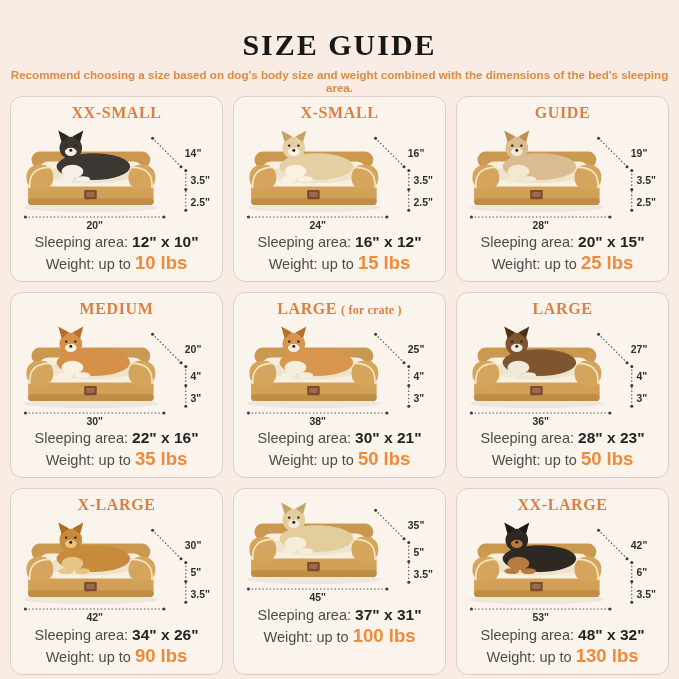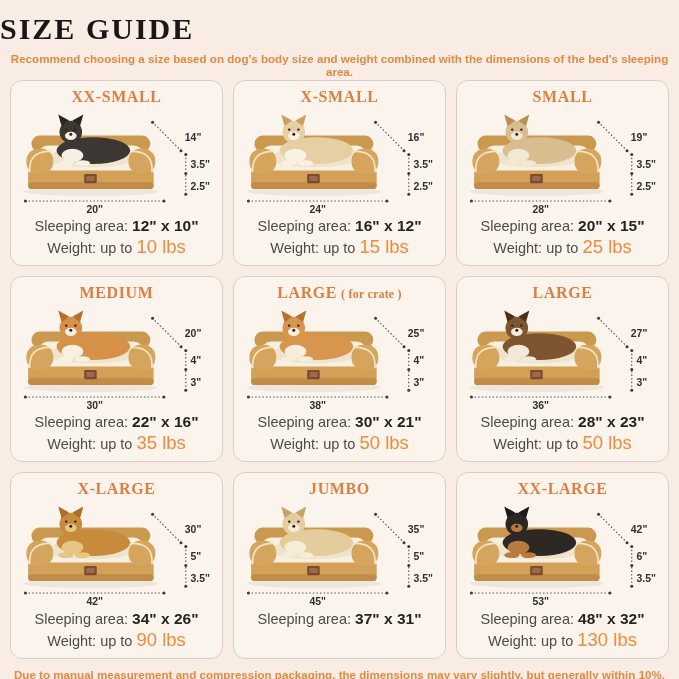--- a/index.html
+++ b/index.html
@@ -3,22 +3,22 @@
 <meta charset="utf-8">
 <style>
   html,body{margin:0;padding:0;}
   body{
     width:679px;height:679px;
     background:#f8ece4;
     font-family:"Liberation Sans",sans-serif;
     overflow:hidden;
   }
   .page-title{
-    margin:12px 0 6px;
-    text-align:left;
+    margin:28px 0 6px;
+    text-align:center;
     font-family:"Liberation Serif",serif;
     font-size:30px;font-weight:700;
     letter-spacing:2px;
     color:#171717;
   }
   .subtitle{
     margin:0 8px 2px;
     text-align:center;
     font-size:11.6px;font-weight:700;
     color:#e08a42;
@@ -45,21 +45,21 @@
   }
   .ctitle .note{font-size:12px;font-weight:600;letter-spacing:.2px;margin-left:4px;text-align:center;}
   .fig{display:block;width:100%;height:auto;margin:1px 0 0;}
   .dl{stroke:#4c4c4c;stroke-width:1.2;stroke-dasharray:.6 3.2;stroke-linecap:round;fill:none;}
   .dd{fill:#3c3c3c;}
   .dt{font:700 11px "Liberation Sans",sans-serif;fill:#2e2e2e;}
   .mid{text-anchor:middle;}
   .area{margin:2px 0 0;font-size:14.5px;color:#4c4c4c;}
   .area b{color:#242424;font-size:15.5px;}
   .wt{margin:1px 0 0;font-size:14.5px;color:#4c4c4c;}
-  .wt .val{color:#ee8a3a;font-size:18.5px;font-weight:400;text-align:right;}
+  .wt .val{color:#ee8a3a;font-size:18.5px;font-weight:700;text-align:right;}
   .footer{
     margin:9px 8px 0;
     text-align:center;
     font-size:11.6px;font-weight:700;
     color:#e08a42;
   }
   
   .pet-cat{--p1:#3c3733;--p2:#f5efe6;--p3:#2a2624;}
   .pet-puppy{--p1:#e6cfa3;--p2:#f9f2e2;--p3:#c9a167;}
   .pet-french-bulldog{--p1:#d9bd90;--p2:#f3e8d2;--p3:#b98f58;}
@@ -152,21 +152,21 @@
       <line class="dl" x1="12" y1="99" x2="158" y2="99"></line>
         <circle class="dd" cx="12" cy="99" r="1.6"></circle>
         <circle class="dd" cx="158" cy="99" r="1.6"></circle>
       <text class="dt mid" x="85" y="112">24"</text>
     </svg>
     <p class="area"><span>Sleeping area:</span> <b>16" x 12"</b></p>
     <p class="wt"><span>Weight: up to</span> <b class="val">15 lbs</b></p>
   </section>
 
   <section class="cell">
-    <h2 class="ctitle"><span>SMALL</span></h2>
+    <h2 class="ctitle"><span>GUIDE</span></h2>
     <svg class="fig pet-french-bulldog" viewBox="0 0 216 114">
       <use href="#bedpet" x="6" y="0" width="150" height="97"></use>
       <line class="dl" x1="146" y1="16" x2="176" y2="46"></line>
         <circle class="dd" cx="146" cy="16" r="1.6"></circle>
         <circle class="dd" cx="176" cy="46" r="1.6"></circle>
       <text class="dt" x="180" y="36">19"</text>
       <line class="dl" x1="181" y1="50" x2="181" y2="70"></line>
         <circle class="dd" cx="181" cy="50" r="1.6"></circle>
         <circle class="dd" cx="181" cy="70" r="1.6"></circle>
       <text class="dt" x="186" y="64">3.5"</text>
@@ -272,40 +272,40 @@
       <line class="dl" x1="12" y1="99" x2="158" y2="99"></line>
         <circle class="dd" cx="12" cy="99" r="1.6"></circle>
         <circle class="dd" cx="158" cy="99" r="1.6"></circle>
       <text class="dt mid" x="85" y="112">42"</text>
     </svg>
     <p class="area"><span>Sleeping area:</span> <b>34" x 26"</b></p>
     <p class="wt"><span>Weight: up to</span> <b class="val">90 lbs</b></p>
   </section>
 
   <section class="cell">
-    <h2 class="ctitle"><span>JUMBO</span></h2>
     <svg class="fig pet-labrador" viewBox="0 0 216 114">
       <use href="#bedpet" x="6" y="0" width="150" height="97"></use>
       <line class="dl" x1="146" y1="16" x2="176" y2="46"></line>
         <circle class="dd" cx="146" cy="16" r="1.6"></circle>
         <circle class="dd" cx="176" cy="46" r="1.6"></circle>
       <text class="dt" x="180" y="36">35"</text>
       <line class="dl" x1="181" y1="50" x2="181" y2="70"></line>
         <circle class="dd" cx="181" cy="50" r="1.6"></circle>
         <circle class="dd" cx="181" cy="70" r="1.6"></circle>
       <text class="dt" x="186" y="64">5"</text>
       <line class="dl" x1="181" y1="72" x2="181" y2="92"></line>
         <circle class="dd" cx="181" cy="92" r="1.6"></circle>
       <text class="dt" x="186" y="87">3.5"</text>
       <line class="dl" x1="12" y1="99" x2="158" y2="99"></line>
         <circle class="dd" cx="12" cy="99" r="1.6"></circle>
         <circle class="dd" cx="158" cy="99" r="1.6"></circle>
       <text class="dt mid" x="85" y="112">45"</text>
     </svg>
     <p class="area"><span>Sleeping area:</span> <b>37" x 31"</b></p>
+    <p class="wt"><span>Weight: up to</span> <b class="val">100 lbs</b></p>
   </section>
 
   <section class="cell">
     <h2 class="ctitle"><span>XX-LARGE</span></h2>
     <svg class="fig pet-rottweiler" viewBox="0 0 216 114">
       <use href="#bedpet" x="6" y="0" width="150" height="97"></use>
       <line class="dl" x1="146" y1="16" x2="176" y2="46"></line>
         <circle class="dd" cx="146" cy="16" r="1.6"></circle>
         <circle class="dd" cx="176" cy="46" r="1.6"></circle>
       <text class="dt" x="180" y="36">42"</text>

